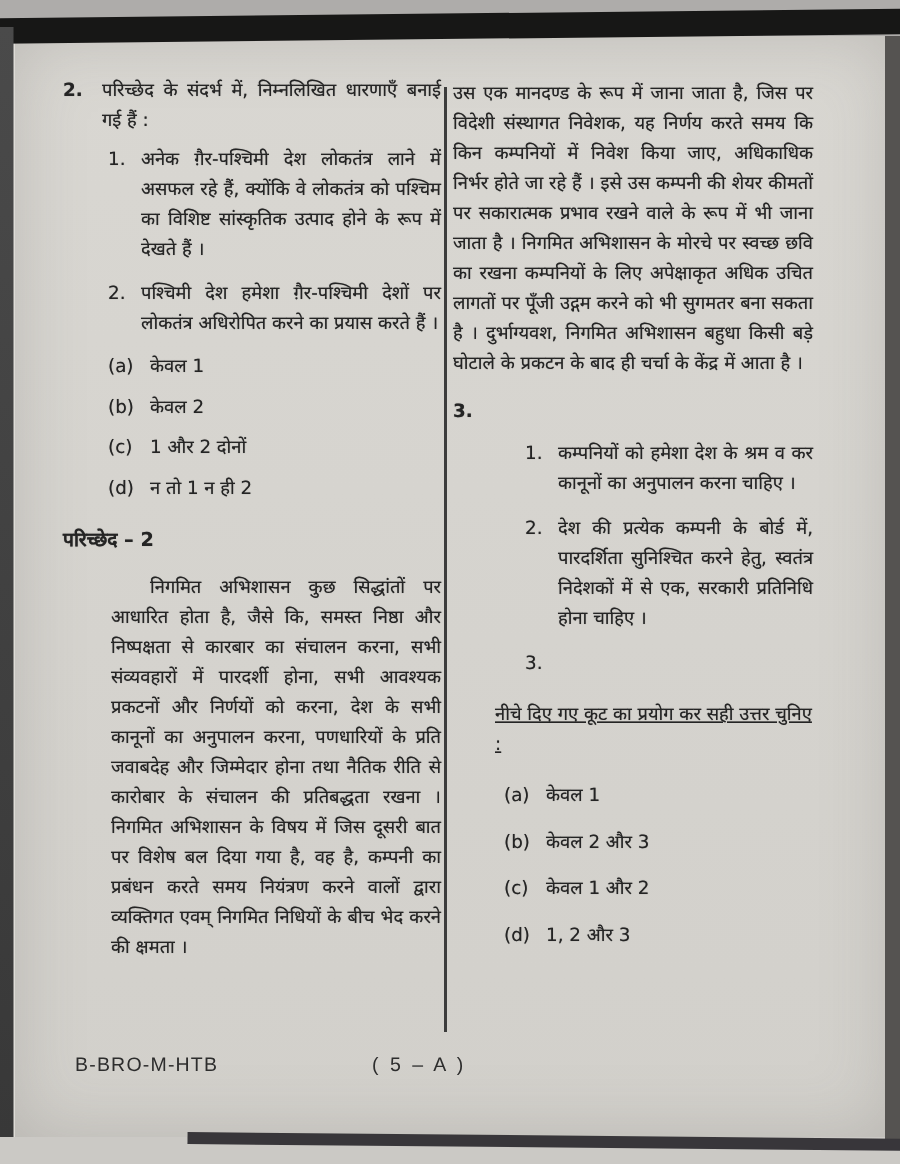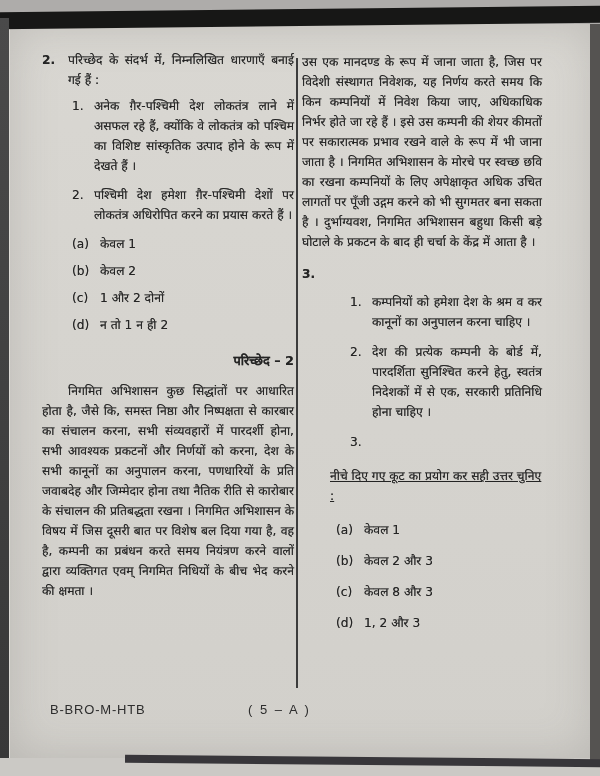--- a/index.html
+++ b/index.html
@@ -43,23 +43,23 @@
 
   .qask { margin:0 0 0 24px; }
   .instr { margin:14px 0 0 28px;text-decoration:underline; }
 
   .opts { margin:8px 0 0 30px; }
   .col-right .opts { margin:14px 0 0 34px; }
   .opt { display:flex; margin-bottom:7px; }
   .col-right .opt { margin-bottom:11px; }
   .olabel { flex:0 0 28px; }
 
-  .heading { text-align:right; font-size:12.8px; font-weight:bold; margin:16px 0 10px; }
+  .heading { text-align:left; font-size:12.8px; font-weight:bold; margin:16px 0 10px; }
   .para { margin:0 0 10px; text-align:justify; }
-  .indent { text-indent:26px; }
+  .indent { text-indent:26px;margin-left:32px; }
   .q3block { margin-top:12px; }
 
   .footer-code, .footer-page {
     position:absolute; top:678px; color:#2d2d2d;
     font-family:"Liberation Sans", sans-serif; font-size:13px;
   }
   .footer-code { left:40px; letter-spacing:0.8px; }
   .footer-page { left:238px; letter-spacing:2px;text-align:right; }
 </style>
 </head>
@@ -130,21 +130,21 @@
       <div class="opt">
         <span class="olabel">(a)</span>
         <span>केवल 1</span>
       </div>
       <div class="opt">
         <span class="olabel">(b)</span>
         <span>केवल 2 और 3</span>
       </div>
       <div class="opt">
         <span class="olabel">(c)</span>
-        <span>केवल 8 और 3</span>
+        <span>केवल 1 और 2</span>
       </div>
       <div class="opt">
         <span class="olabel">(d)</span>
         <span>1, 2 और 3</span>
       </div>
     </div>
   </div>
 
   <span class="footer-code">B-BRO-M-HTB</span>
   <span class="footer-page">( 5 – A )</span>

